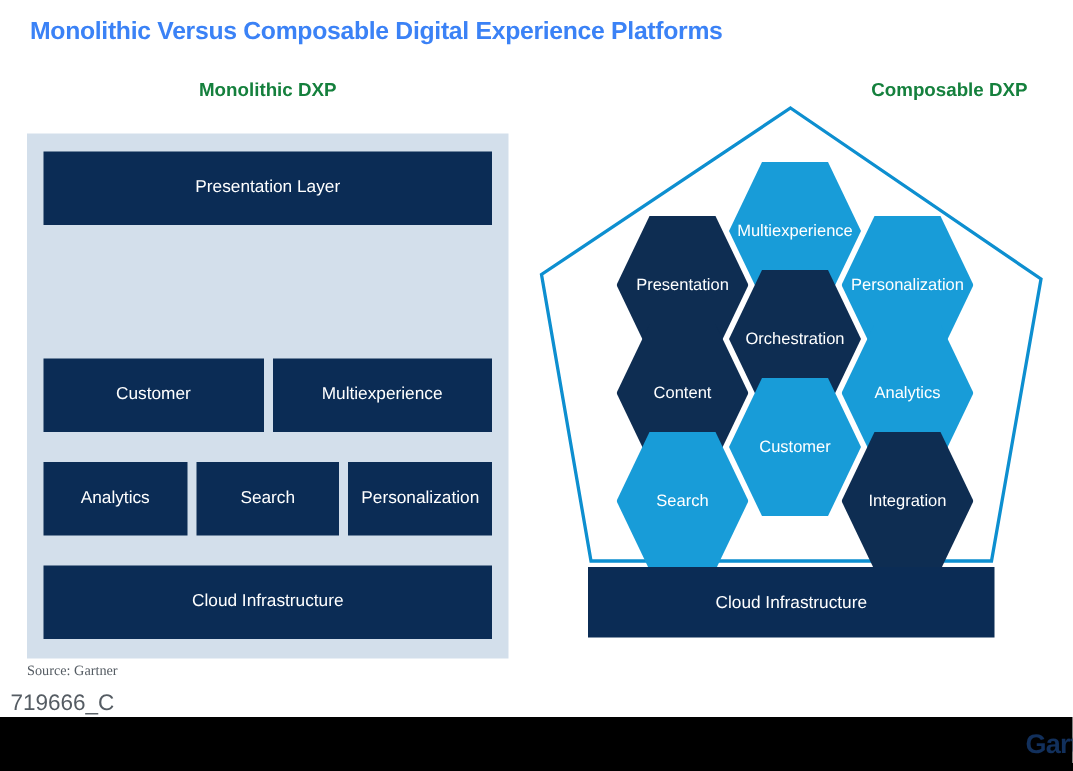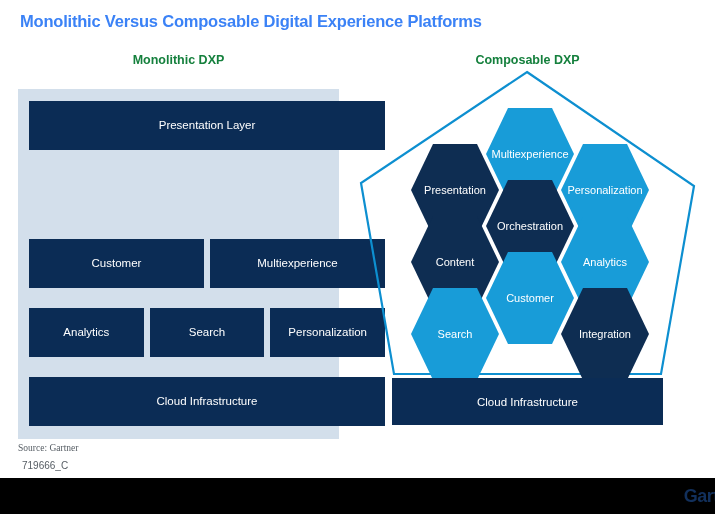--- a/index.html
+++ b/index.html
@@ -31,35 +31,35 @@
   
   .col-heading {
     position: absolute;
     font-size: 12.5px;
     font-weight: bold;
     color: #15803d;
     text-align: center;
     white-space: nowrap;
   }
   #heading-monolithic { left: 18px;  top: 53px; width: 321px; }
-  #heading-composable { left: 370px; top: 53px; width: 315px; }
+  #heading-composable { left: 370px; top: 53px; width: 315px; text-align: right; }
 
   
   #monolithic-panel {
     position: absolute;
     left: 18px;
     top: 89px;
     width: 321px;
     height: 350px;
     background: #d3dfeb;
   }
   .stack-row {
     position: absolute;
     left: 11px;
-    width: 356px;
+    width: 299px;
     height: 49px;
     display: flex;
     gap: 6px;
     justify-content: center;
   }
   .stack-row.r1 { top: 12px; }
   .stack-row.r2 { top: 81px; }
   .stack-row.r3 { top: 150px; }
   .stack-row.r4 { top: 219px; }
   .stack-row.r5 { top: 288px; }
@@ -148,23 +148,23 @@
   #source-note {
     position: absolute;
     left: 18px;
     top: 443px;
     font-size: 9.5px;
     color: #555c63;
     font-family: Liberation Serif, serif;
   }
   #figure-id {
     position: absolute;
-    left: 22px;
+    left: 7px;
     top: 460px;
-    font-size: 10px;
+    font-size: 15px;
     color: #555c63;
     text-align: center;
   }
   #footer-bar {
     position: absolute;
     left: 0;
     bottom: 0;
     width: 715px;
     height: 36px;
     background: #000000;

